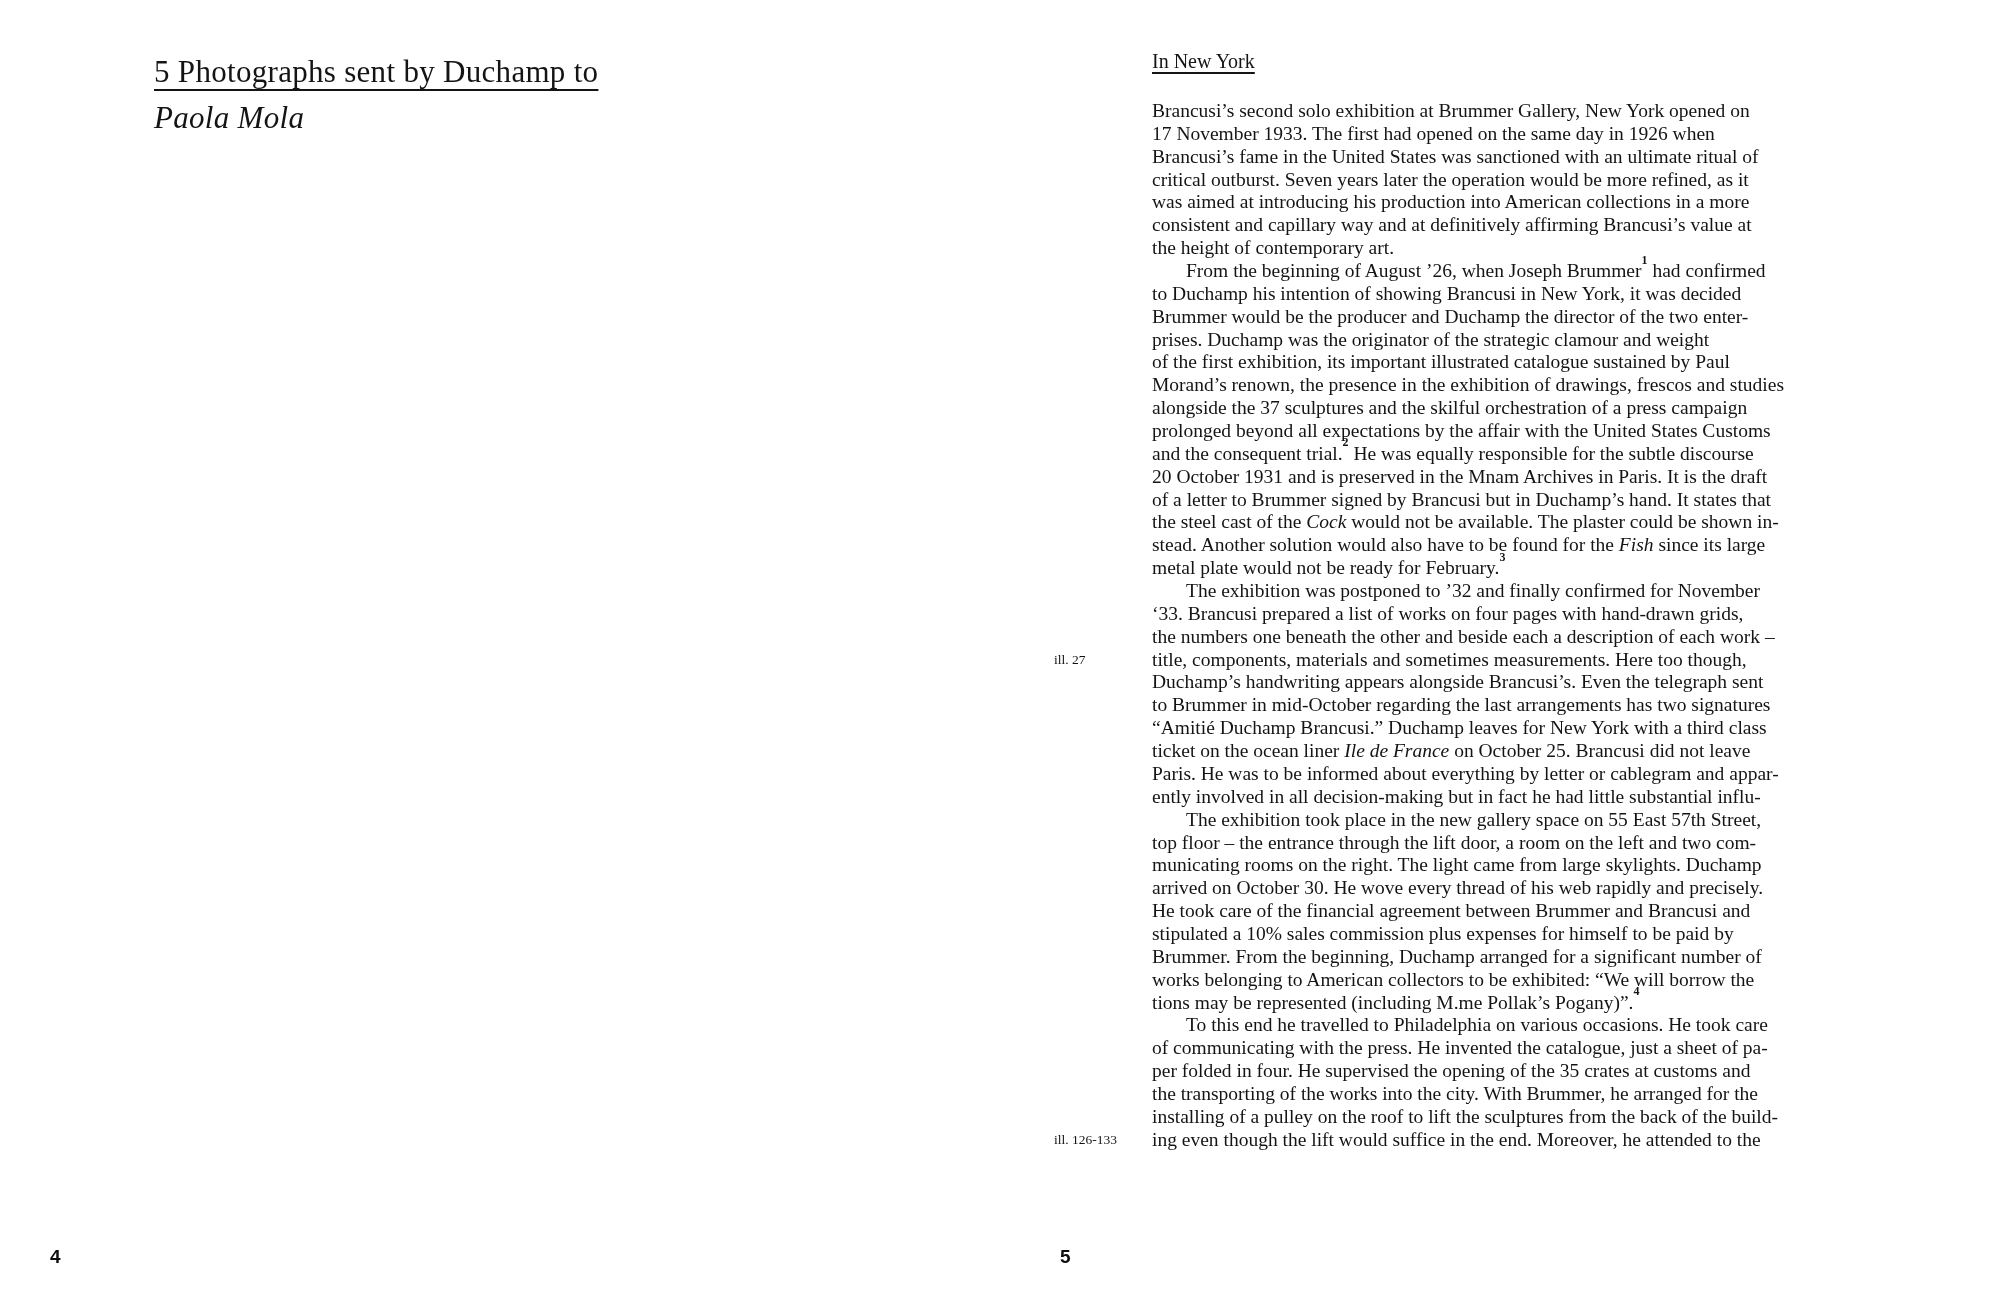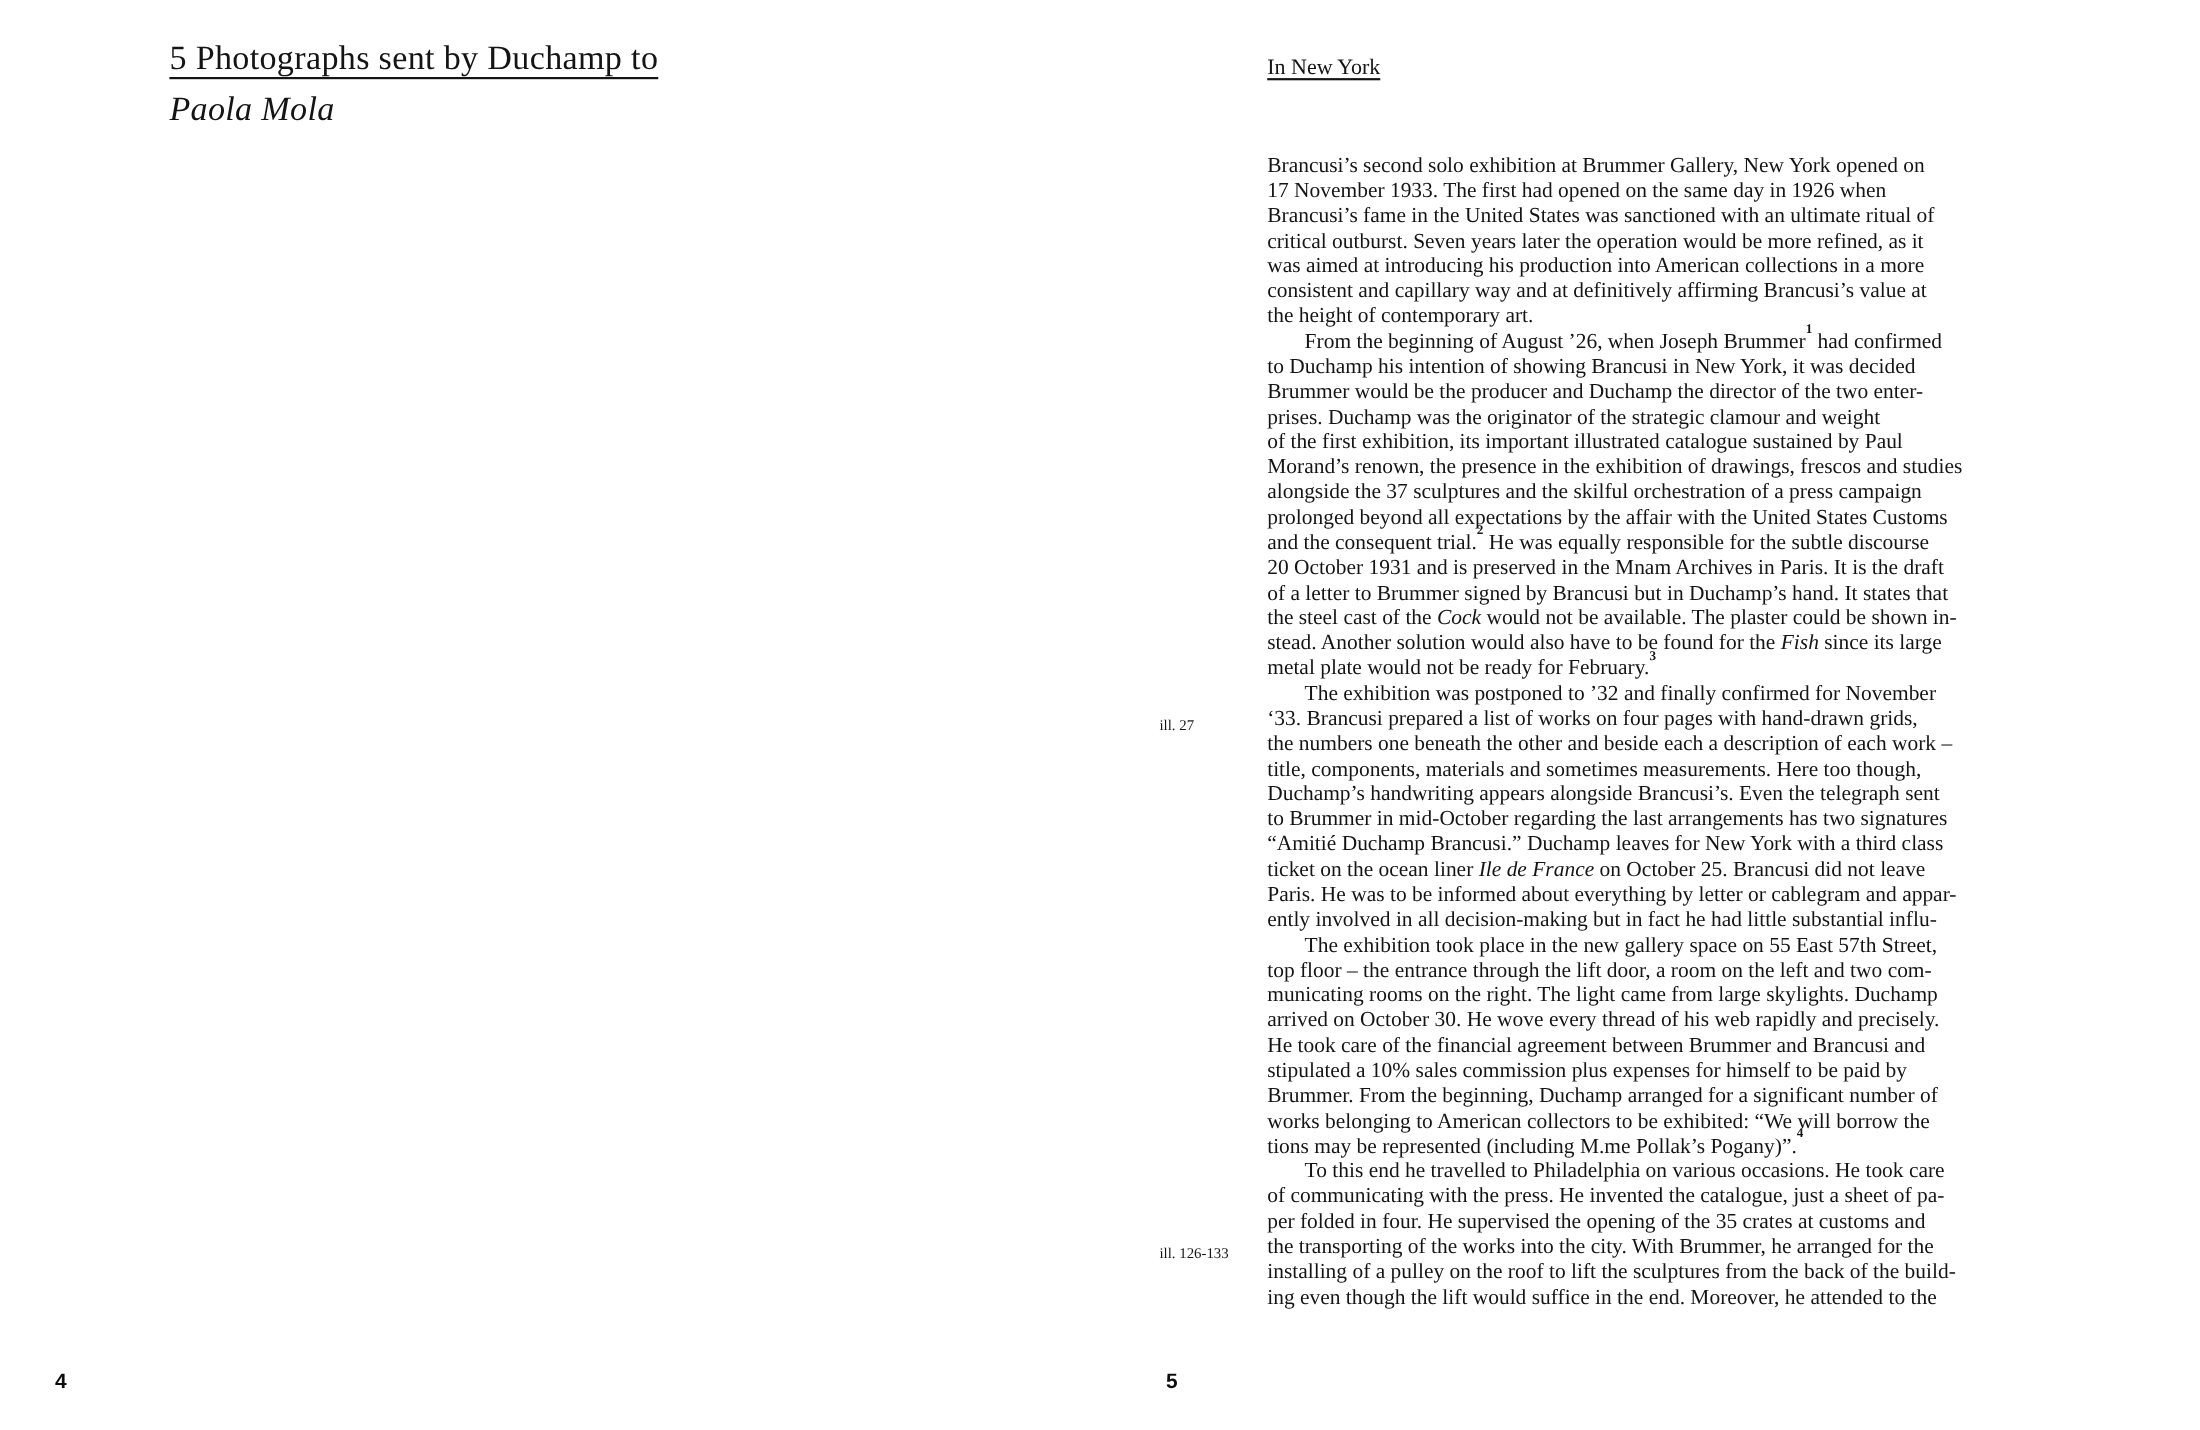--- a/index.html
+++ b/index.html
@@ -8,21 +8,21 @@
     background: #ffffff;
     position: relative;
     font-family: "Liberation Serif", serif;
     color: #141414;
     overflow: hidden;
   }
   .spread { position: absolute; inset: 0; }
 
   
   .chapter-title {
-    position: absolute; left: 154px; top: 30px;
+    position: absolute; left: 154px; top: 49px;
     font-size: 31px; line-height: 46px; letter-spacing: 0.3px;
     white-space: nowrap;
   }
   .chapter-title .t1 {
     text-decoration: underline;
     text-decoration-thickness: 2px;
     text-underline-offset: 7px;
   }
   .chapter-title .t2 { font-style: italic; }
 
@@ -40,21 +40,21 @@
     position: absolute; left: 1152px; top: 49px;
     font-size: 20px; line-height: 24px;
     text-decoration: underline;
     text-decoration-thickness: 1.5px;
     text-underline-offset: 4px;
     white-space: nowrap;
   }
 
   .body-text {
     position: absolute; left: 1152px; top: 100px; width: 740px;
-    font-size: 19.5px; line-height: 22.86px; margin-top: 40px;
+    font-size: 19.5px; line-height: 22.86px;
   }
   .para { margin: 0; }
   .line { white-space: nowrap; }
   .line.indent { padding-left: 34px; }
   .line i { font-style: italic; }
 
   sup.fn {
     font-size: 12px; font-weight: bold;
     line-height: 0; position: relative; top: -6px;
     letter-spacing: 0;

